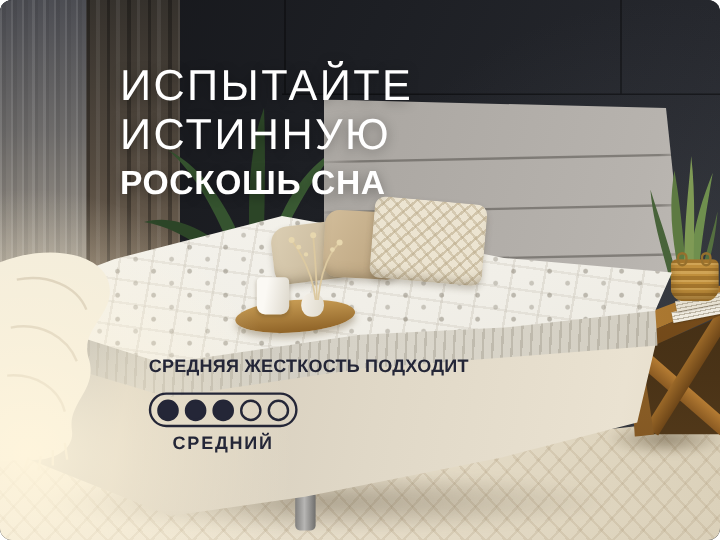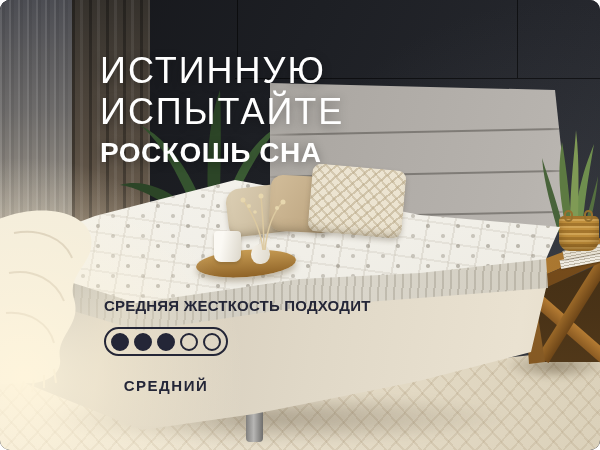--- a/index.html
+++ b/index.html
@@ -126,28 +126,28 @@
 
   
   .glow{inset:0;pointer-events:none;
     background:radial-gradient(circle at 4% 84%, rgba(255,245,220,.95) 0%, rgba(255,245,220,.5) 13%, rgba(255,245,220,0) 32%);}
 
   
   .headline{left:100px;top:50px;color:var(--headline,#fff);text-shadow:0 2px 10px rgba(0,0,0,.35);}
   .headline .hl{position:static;display:block;font-size:36px;line-height:41px;font-weight:400;letter-spacing:2px;}
   .headline .hl.bold{font-size:28px;font-weight:700;letter-spacing:.5px;}
 
-  .firmness{left:104px;top:296px;color:var(--accent,#242637);}
+  .firmness{left:124px;top:296px;color:var(--accent,#242637);}
   .firmness .fl{position:static;display:block;font-size:15px;line-height:20px;font-weight:700;letter-spacing:.2px;white-space:nowrap;}
   .scale-pill{position:static;display:flex;align-items:center;justify-content:space-between;
     margin-top:11px;width:124px;height:29px;padding:0 5px;
     border:2.5px solid var(--accent,#242637);border-radius:15px;background:transparent;}
   .dot{position:static;width:18px;height:18px;border-radius:50%;border:2.5px solid var(--accent,#242637);background:transparent;}
   .dot.filled{background:var(--accent,#242637);}
-  .scale-label{position:static;display:block;width:124px;margin-top:21px;text-align:center;
+  .scale-label{position:static;display:block;width:124px;margin-top:5px;text-align:center;
     font-size:15px;font-weight:700;letter-spacing:1.5px;}
 </style>
 </head>
 <body>
 
 <div class="stage" style="--accent: #242637; --headline: #ffffff;">
 
   <div class="wall">
     <div class="seam seam-v1"></div>
     <div class="seam seam-v2"></div>
@@ -235,22 +235,22 @@
       <line x1="30" y1="178" x2="26" y2="190"></line>
         <line x1="40" y1="177" x2="38" y2="189"></line>
       <line x1="50" y1="172" x2="50" y2="185"></line>
         <line x1="60" y1="166" x2="62" y2="180"></line>
     </g>
   </svg>
 
   <div class="glow"></div>
 
   <div class="headline">
+    <span class="hl">ИСПЫТАЙТЕ</span>
     <span class="hl">ИСТИННУЮ</span>
-    <span class="hl">ИСПЫТАЙТЕ</span>
     <span class="hl bold">РОСКОШЬ СНА</span>
   </div>
 
   <div class="firmness">
     <span class="fl">СРЕДНЯЯ ЖЕСТКОСТЬ ПОДХОДИТ</span>
     <div class="scale-pill">
       <span class="dot filled"></span>
         <span class="dot filled"></span>
         <span class="dot filled"></span>
         <span class="dot"></span>

